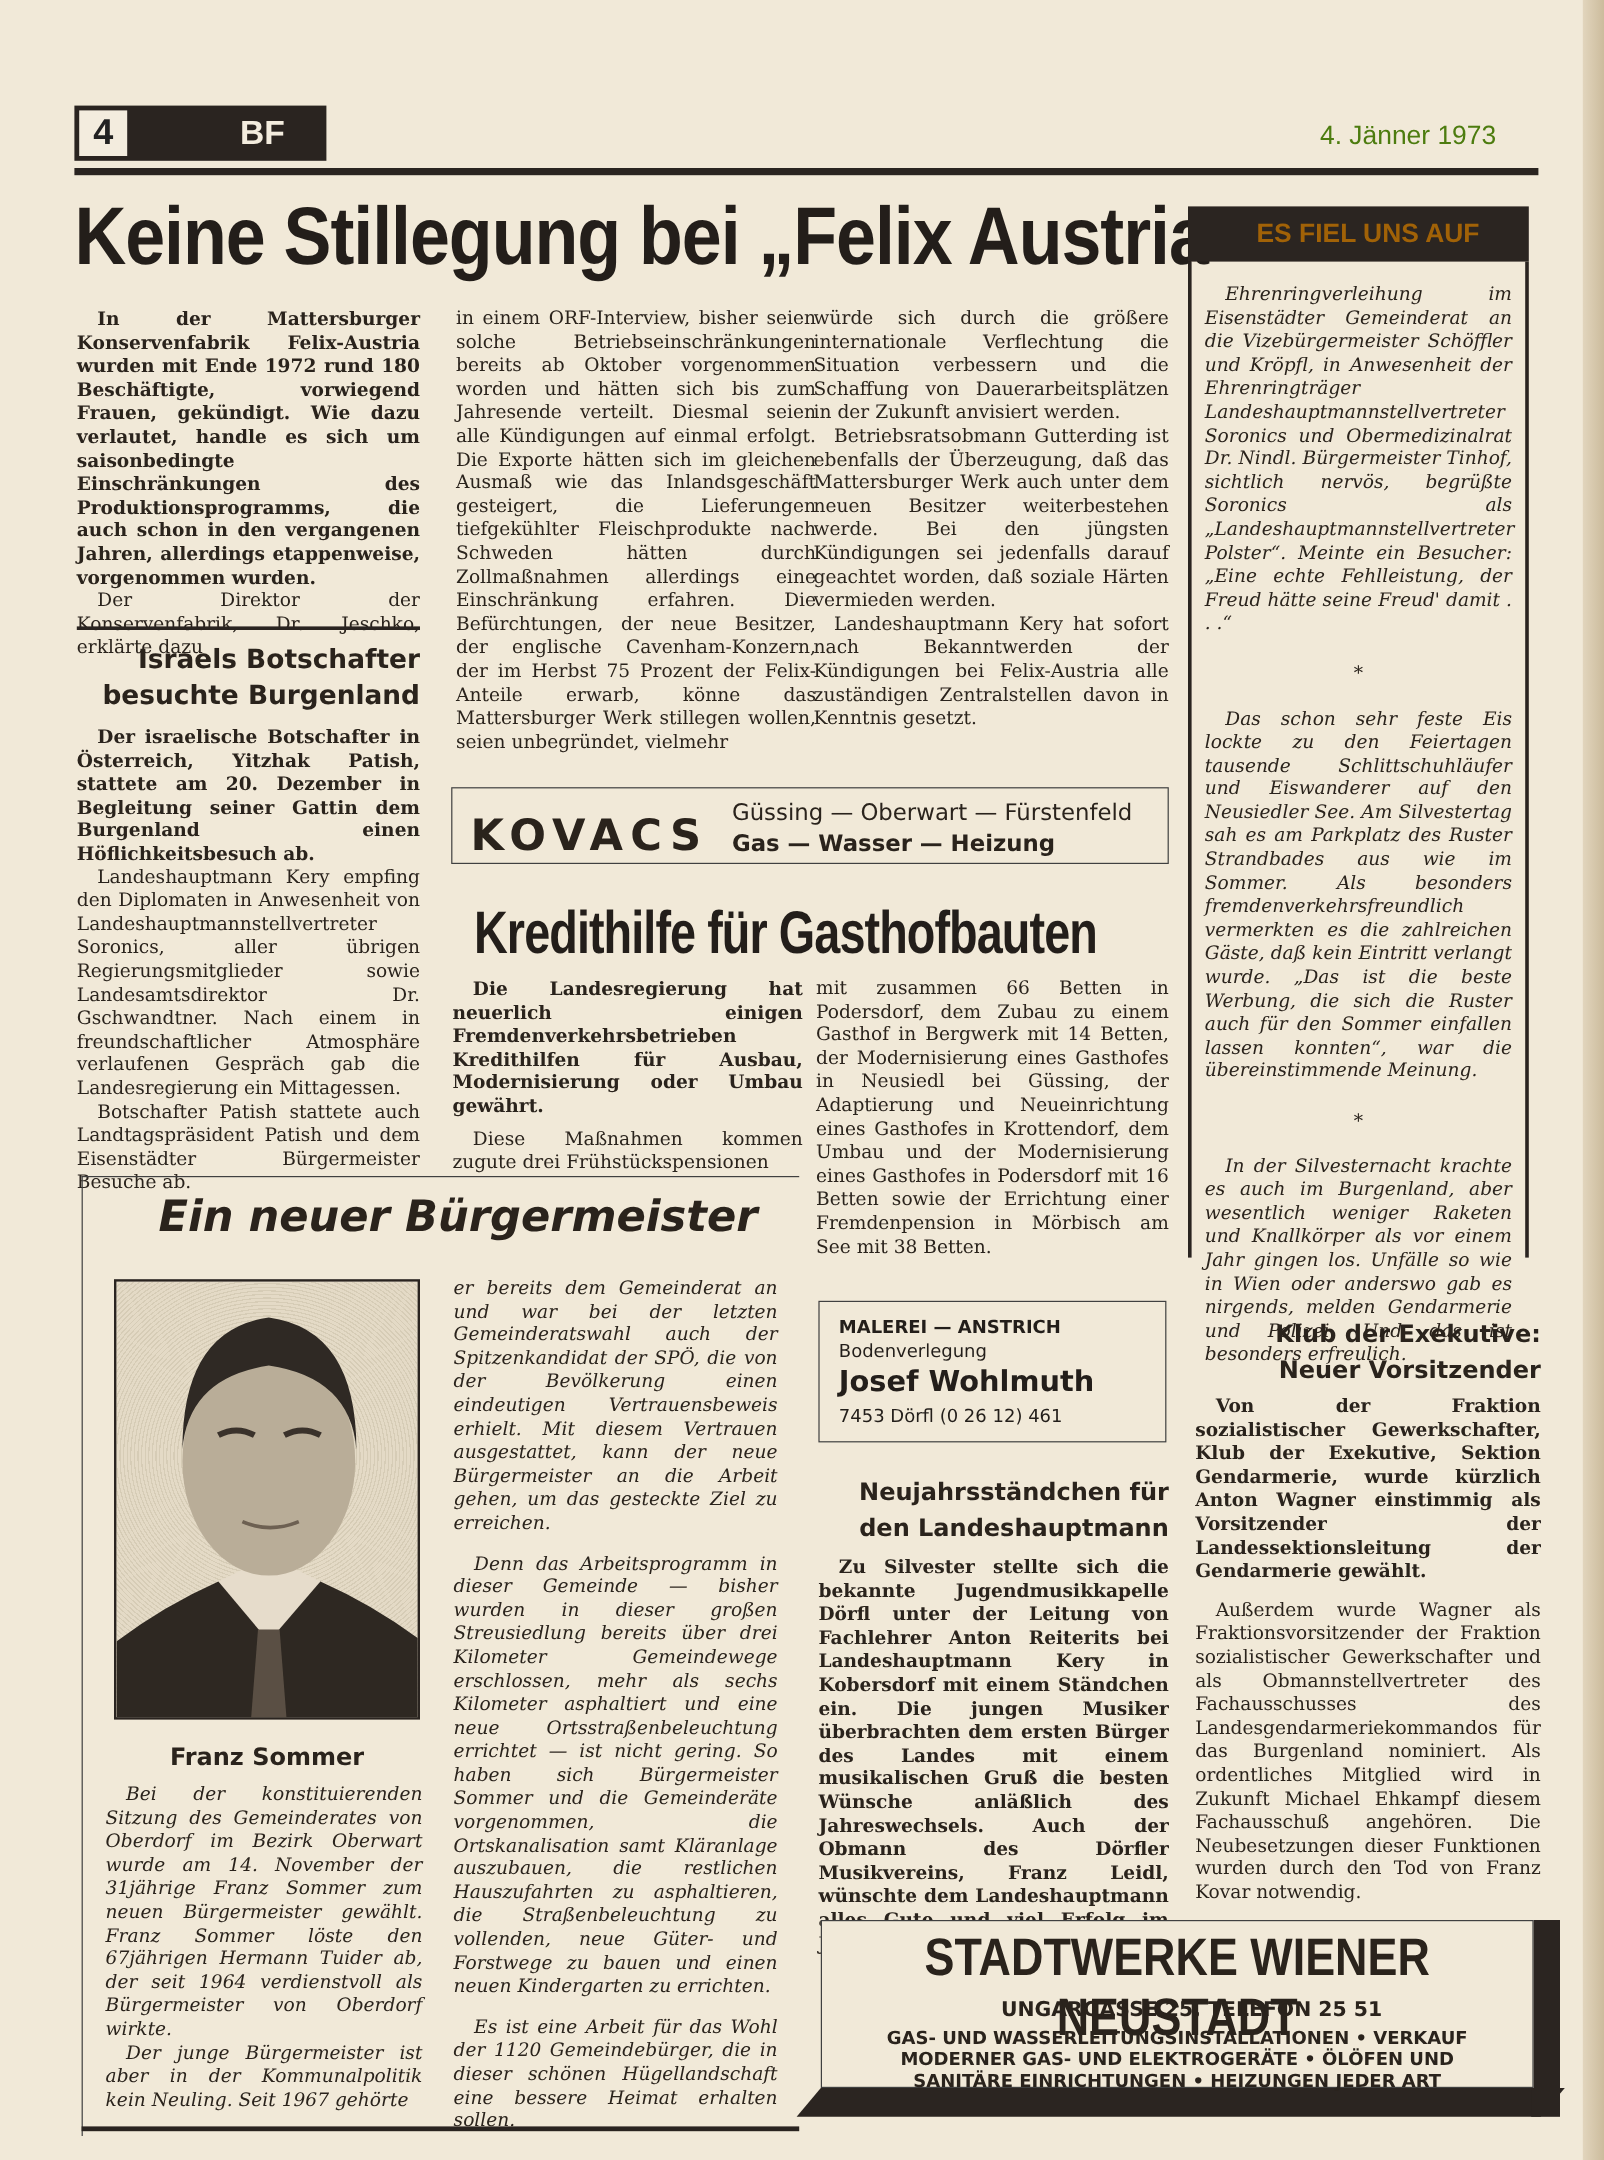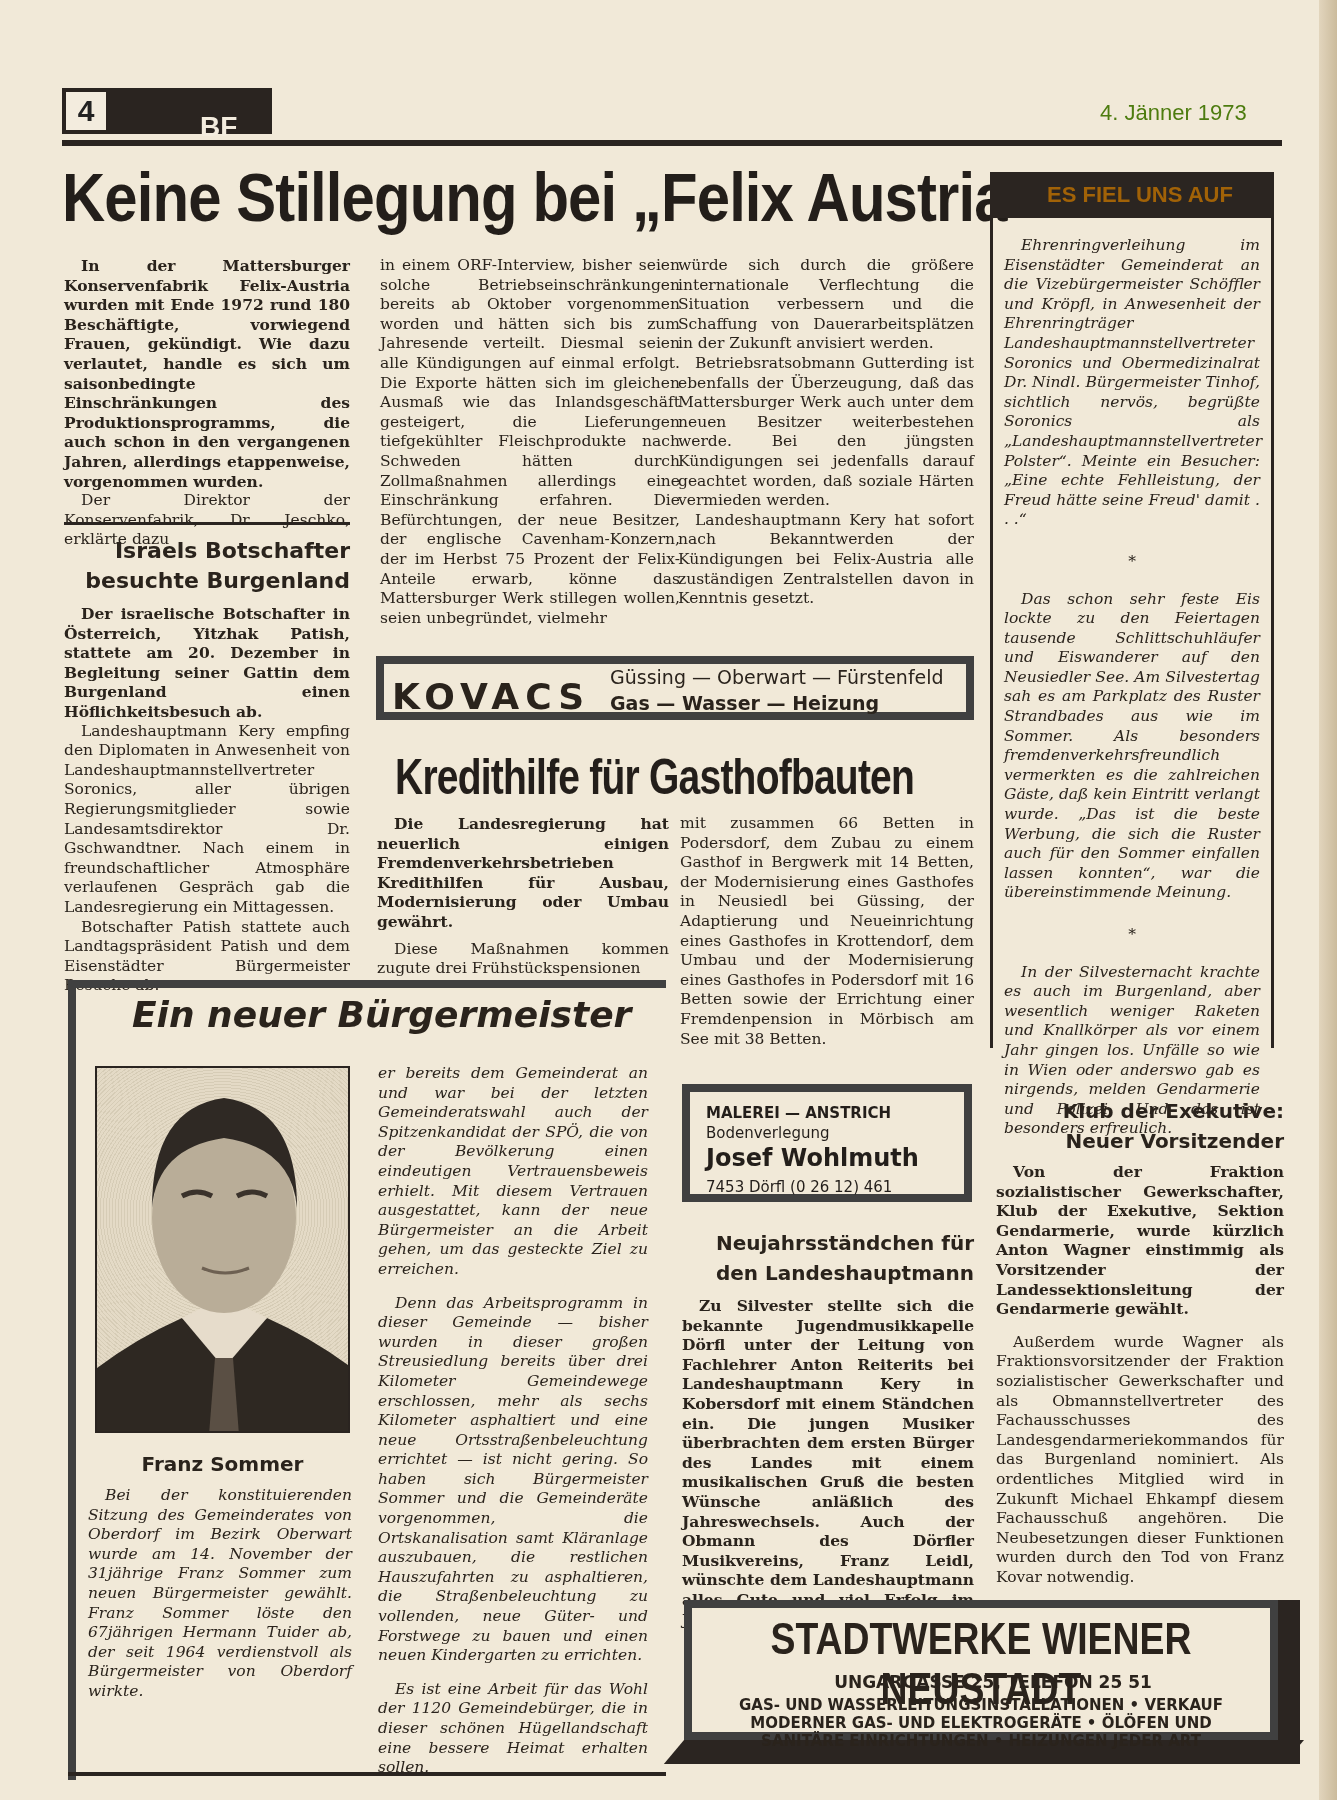--- a/index.html
+++ b/index.html
@@ -8,36 +8,36 @@
     background: #f1e9d8;
     color: #2a231c;
     font-family: "DejaVu Serif", serif;
   }
   .page-edge { position: absolute; right: 0; top: 0; width: 18px; height: 1800px;
     background: linear-gradient(to right, #e2d5bd, #cbbb9c); }
   .abs { position: absolute; }
   .masthead-box { left: 62px; top: 88px; width: 210px; height: 46px; background: #2a2420; }
   .page-num { left: 66px; top: 92px; width: 40px; height: 38px; background: #f3ecde;
     font: bold 30px "Liberation Sans", sans-serif; text-align: center; line-height: 38px; color: #222; }
-  .section-tag { left: 200px; top: 108px; font: bold 28px "Liberation Sans", sans-serif; color: #f3ecde; line-height: 38px; }
+  .section-tag { left: 200px; top: 92px; font: bold 28px "Liberation Sans", sans-serif; color: #f3ecde; line-height: 38px; }
   .issue-date { left: 1100px; top: 100px; font: 22px "Liberation Sans", sans-serif; color: #4d7c0f; }
   .rule-top { left: 62px; top: 140px; width: 1220px; height: 6px; background: #2a2420; }
   .headline { font-family: "Liberation Sans", sans-serif; font-weight: bold; color: #231e1a;
     transform-origin: left top; letter-spacing: -1px; white-space: nowrap; }
   .h-main { left: 62px; top: 158px; font-size: 68px; transform: scaleX(0.88); }
   .kicker-box { left: 990px; top: 172px; width: 284px; height: 46px; background: #2b2521; }
   .kicker { left: 998px; top: 172px; width: 284px; text-align: center; font: bold 22px "Liberation Sans", sans-serif; color: #a16207; line-height: 46px; }
   .col { position: absolute; font-size: 15.5px; line-height: 19.6px; text-align: justify; hyphens: manual; }
   .col p { margin: 0; text-indent: 1.1em; }
   .col p.noind { text-indent: 0; }
   .bold { font-weight: bold; }
   .ital { font-style: italic; }
   .sub-head { position: absolute; font-family: "DejaVu Sans", sans-serif; font-weight: bold; text-align: right; line-height: 30px; }
   .rule { position: absolute; background: #2a2420; }
-  .box { position: absolute; border: 8px solid #404040; box-sizing: border-box; }
+  .box { position: absolute; border: 1px solid #404040; box-sizing: border-box; }
   .kovacs-name { left: 392px; top: 676px; font: bold 36px "DejaVu Sans", sans-serif; letter-spacing: 6px; }
   .kovacs-line1 { left: 610px; top: 666px; font: 19px "DejaVu Sans", sans-serif; }
   .kovacs-line2 { left: 610px; top: 692px; font: bold 19px "DejaVu Sans", sans-serif; }
   .h-kredit { left: 395px; top: 748px; font-size: 50px; transform: scaleX(0.78); }
   .photo { position: absolute; left: 95px; top: 1066px; width: 255px; height: 367px; border: 2px solid #2a2420; box-sizing: border-box;
     background: repeating-radial-gradient(circle at 50% 40%, #e4dac6 0 2px, #d6ccb6 2px 3px); overflow: hidden; }
   .ad-wohl { left: 682px; top: 1084px; width: 290px; height: 118px; }
   .ad-wohl div { position: absolute; left: 16px; font-family: "DejaVu Sans", sans-serif; color: #231e1a; }
   .stadt { left: 684px; top: 1600px; width: 594px; height: 140px; }
   .stadt-shadow { left: 684px; top: 1740px; width: 620px; height: 24px; background: #2b2521; transform: skewX(-40deg); transform-origin: left top; }
@@ -118,20 +118,21 @@
     <ellipse cx="127" cy="150" rx="72" ry="95" fill="#b9ad98"></ellipse>
     <path d="M55 140 Q55 40 127 30 Q200 40 200 140 Q195 80 127 70 Q60 80 55 140 Z" fill="#2f2924"></path>
     <path d="M85 128 Q100 120 115 128" stroke="#3a322b" stroke-width="5" fill="none"></path>
     <path d="M140 128 Q155 120 170 128" stroke="#3a322b" stroke-width="5" fill="none"></path>
     <path d="M105 200 Q128 210 152 200" stroke="#6d6052" stroke-width="3" fill="none"></path>
   </svg>
 </div>
 <div class="abs" style="left:95px; top:1452px; width:255px; text-align:center; font:bold 20px 'DejaVu Sans', sans-serif;">Franz Sommer</div>
 <div class="col ital" style="left:88px; top:1486px; width:264px;">
   <p>Bei der konstituierenden Sitzung des Gemeinderates von Oberdorf im Bezirk Oberwart wurde am 14. November der 31jährige Franz Sommer zum neuen Bürgermeister gewählt. Franz Sommer löste den 67jährigen Hermann Tuider ab, der seit 1964 verdienstvoll als Bürgermeister von Oberdorf wirkte.</p>
+  <p>Der junge Bürgermeister ist aber in der Kommunalpolitik kein Neuling. Seit 1967 gehörte</p>
 </div>
 <div class="col ital" style="left:378px; top:1064px; width:270px;">
   <p class="noind">er bereits dem Gemeinderat an und war bei der letzten Gemeinderatswahl auch der Spitzenkandidat der SPÖ, die von der Bevölkerung einen eindeutigen Vertrauensbeweis erhielt. Mit diesem Vertrauen ausgestattet, kann der neue Bürgermeister an die Arbeit gehen, um das gesteckte Ziel zu erreichen.</p>
   <p style="margin-top:14px;">Denn das Arbeitsprogramm in dieser Gemeinde — bisher wurden in dieser großen Streusiedlung bereits über drei Kilometer Gemeindewege erschlossen, mehr als sechs Kilometer asphaltiert und eine neue Ortsstraßenbeleuchtung errichtet — ist nicht gering. So haben sich Bürgermeister Sommer und die Gemeinderäte vorgenommen, die Ortskanalisation samt Kläranlage auszubauen, die restlichen Hauszufahrten zu asphaltieren, die Straßenbeleuchtung zu vollenden, neue Güter- und Forstwege zu bauen und einen neuen Kindergarten zu errichten.</p>
   <p style="margin-top:14px;">Es ist eine Arbeit für das Wohl der 1120 Gemeindebürger, die in dieser schönen Hügellandschaft eine bessere Heimat erhalten sollen.</p>
 </div>
 
 <div class="box ad-wohl">
   <div style="top:12px; font-size:15px; font-weight:bold;">MALEREI — ANSTRICH</div>
   <div style="top:32px; font-size:15px;">Bodenverlegung</div>

